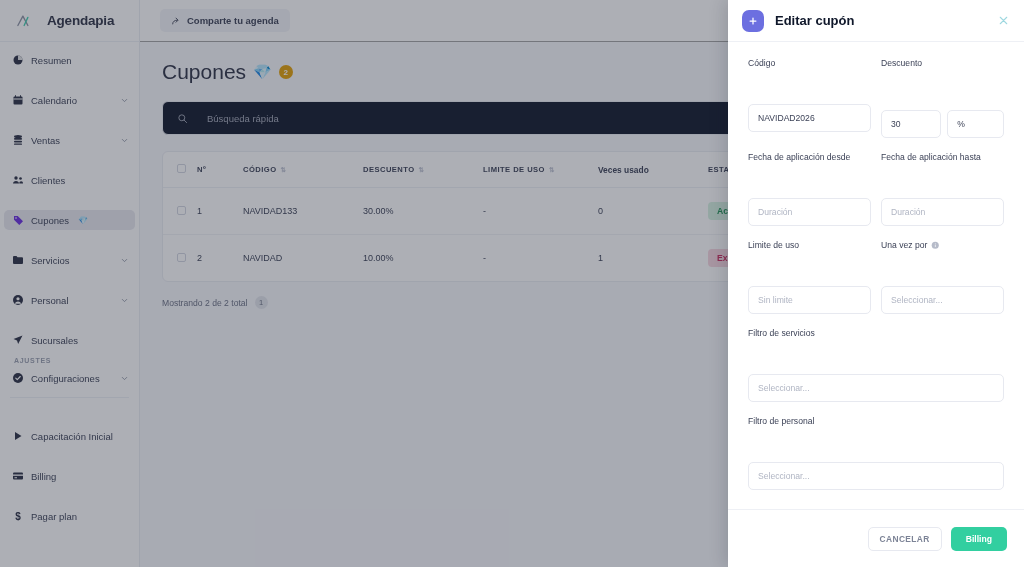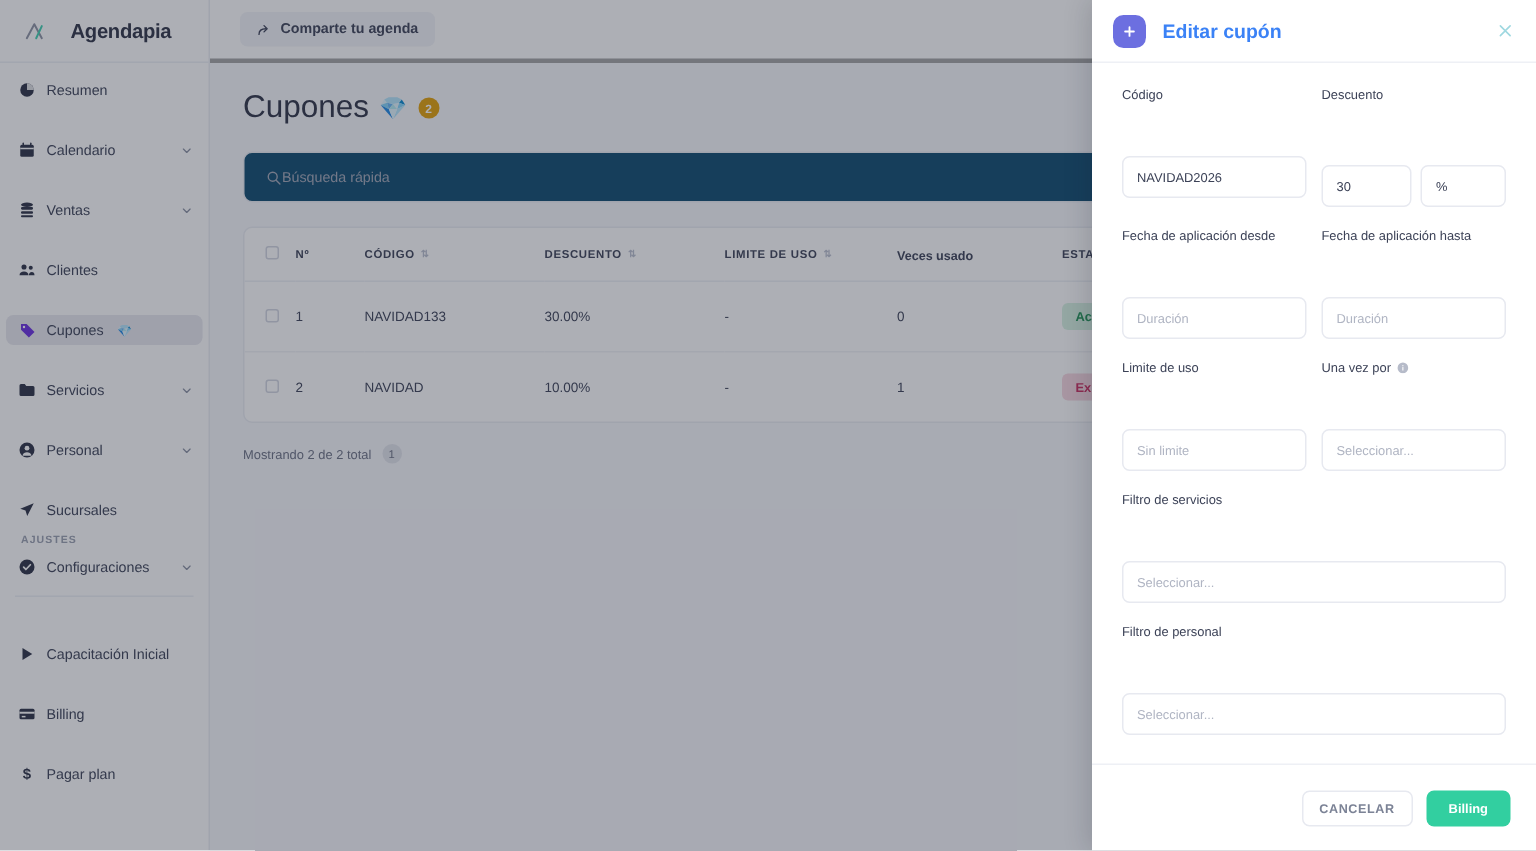--- a/index.html
+++ b/index.html
@@ -42,42 +42,42 @@
   .nav-head {
     font-size: 7px; letter-spacing: 0.7px; color: #9aa0b0; font-weight: 700;
     padding-left: 14px; margin: 7px 0 4px 0;
   }
   .divider { height: 1px; background: #eef0f5; margin: 9px 10px 8px 10px; }
   .nav-item .lbl.bold { font-weight: 700; font-size: 8.6px; letter-spacing: 0.3px; color: #2b3044; }
 
   
   .main { flex: 1; display: flex; flex-direction: column; min-width: 0; }
   .topbar {
-    height: 42px; background: #fff; border-bottom: 3px solid #a3a3a3;
+    height: 42px; background: #fff; border-bottom: 1px solid #a3a3a3;
     display: flex; align-items: center; padding-left: 20px; flex: none;
   }
   .share-btn {
     display: flex; align-items: center; gap: 6px; background: #f3f4f8;
     border-radius: 5px; padding: 6px 11px; cursor: pointer;
   }
   .share-btn .lbl { font-size: 9.5px; color: #3c4257; font-weight: 600; }
   .share-btn svg { width: 10px; height: 10px; color: #3c4257; }
 
   .content { padding: 18px 22px 0 22px; flex: 1; }
   .page-title-row { display: flex; align-items: center; gap: 7px; margin-bottom: 17px; }
   .page-title { font-size: 21px; color: #2e3346; font-weight: 400; }
   .title-emoji { font-size: 15px; }
   .count-badge {
     width: 14px; height: 14px; border-radius: 50%; background: #e3a008;
     color: #fff; font-size: 8px; display: flex; align-items: center; justify-content: center;
     font-weight: 600;
   }
   .search-box {
-    height: 34px; background: #0c4a6e; border: 1px solid #ebedf3; border-radius: 6px;
-    display: flex; align-items: center; gap: 0; padding: 0 14px; margin-bottom: 16px;
+    height: 34px; background: #0f172a; border: 1px solid #ebedf3; border-radius: 6px;
+    display: flex; align-items: center; gap: 19px; padding: 0 14px; margin-bottom: 16px;
   }
   .search-box svg { width: 11px; height: 11px; color: #a3a8b8; flex: none; }
   .search-ph { font-size: 9.5px; color: #a3a8b8; }
 
   .table-card { background: #fff; border: 1px solid #ebedf3; border-radius: 6px; overflow: hidden; }
   table { width: 100%; border-collapse: collapse; table-layout: fixed; }
   thead th {
     font-size: 7.6px; letter-spacing: 0.45px; color: #3c4257; font-weight: 700;
     text-align: left; padding: 12px 0; border-bottom: 1px solid #eef0f5;
     text-transform: uppercase;
@@ -120,21 +120,21 @@
   }
   .panel-head {
     height: 42px; display: flex; align-items: center; padding: 0 14px 0 14px;
     border-bottom: 1px solid #eef0f5; gap: 11px; flex: none;
   }
   .plus-badge {
     width: 22px; height: 22px; border-radius: 7px; background: #6c6fe0;
     display: flex; align-items: center; justify-content: center; flex: none;
   }
   .plus-badge svg { width: 10px; height: 10px; color: #fff; }
-  .panel-title { font-size: 13px; font-weight: 700; color: #3b82f6; }
+  .panel-title { font-size: 13px; font-weight: 700; color: #0f172a; }
   .close-x { margin-left: auto; width: 13px; height: 13px; color: #9fd8e0; cursor: pointer; }
 
   .panel-body { padding: 16px 20px 0 20px; flex: 1; overflow: hidden; }
   .fld-label { font-size: 8.6px; color: #3c4257; margin-bottom: 6px; display: flex; align-items: center; gap: 4px; }
   .inp {
     height: 26px; border: 1px solid #e7e9f0; border-radius: 5px; background: #fff;
     display: flex; align-items: center; padding: 13px 9px; font-size: 8.6px; color: #3c4257; margin-top: 36px;
   }
   .inp.ph { color: #b0b5c3; }
   .row2 { display: flex; gap: 10px; margin-bottom: 14px; }

